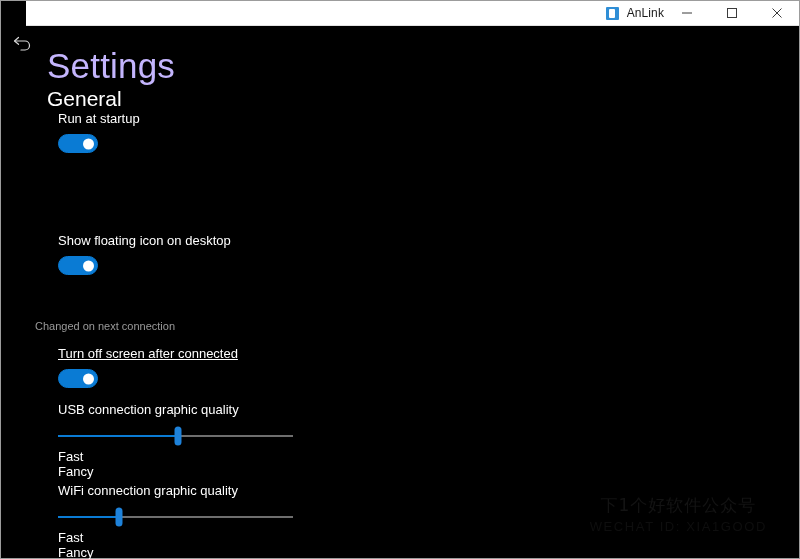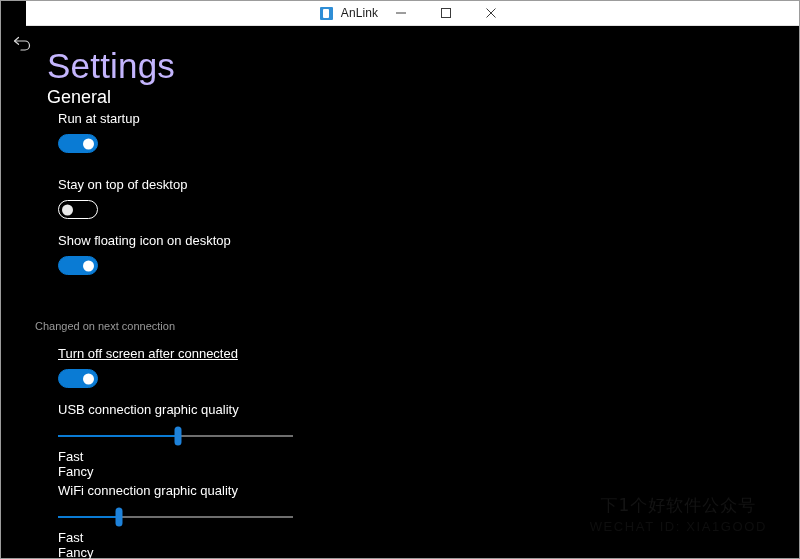--- a/index.html
+++ b/index.html
@@ -22,21 +22,21 @@
     flex-direction: column;
   }
 
   
   .titlebar {
     height: 25px;
     min-height: 25px;
     background: #ffffff;
     display: flex;
     align-items: center;
-    justify-content: center;
+    justify-content: flex-end;
     border-bottom: 1px solid #e3e3e3;
     margin-left: 25px;
   }
 
   .titlebar-left {
     display: flex;
     align-items: center;
     padding-left: 8px;
     gap: 8px;
   }
@@ -105,21 +105,21 @@
     top: 20px;
     font-size: 35px;
     font-weight: 300;
     color: #c4b5fd;
     letter-spacing: 0.2px;
   }
 
   .section-header {
     position: absolute;
     left: 46px;
-    font-size: 18px;
+    font-size: 21px;
     font-weight: 300;
     color: #ffffff;
   }
   .section-general { top: 61px; }
   .section-connection { top: 265px; }
 
   .section-note {
     position: absolute;
     left: 34px;
     top: 294px;
@@ -280,26 +280,20 @@
 
     <div class="section-header section-general">General</div>
 
     <div class="setting" style="top:85px;">
       <span class="setting-label">Run at startup</span>
       <span class="toggle on">
         <span class="knob"></span>
       </span>
     </div>
 
-    <div class="setting" style="top:151px;">
-      <span class="setting-label">Stay on top of desktop</span>
-      <span class="toggle off">
-        <span class="knob"></span>
-      </span>
-    </div>
 
     <div class="setting" style="top:207px;">
       <span class="setting-label">Show floating icon on desktop</span>
       <span class="toggle on">
         <span class="knob"></span>
       </span>
     </div>
 
     <div class="section-note">Changed on next connection</div>
 

